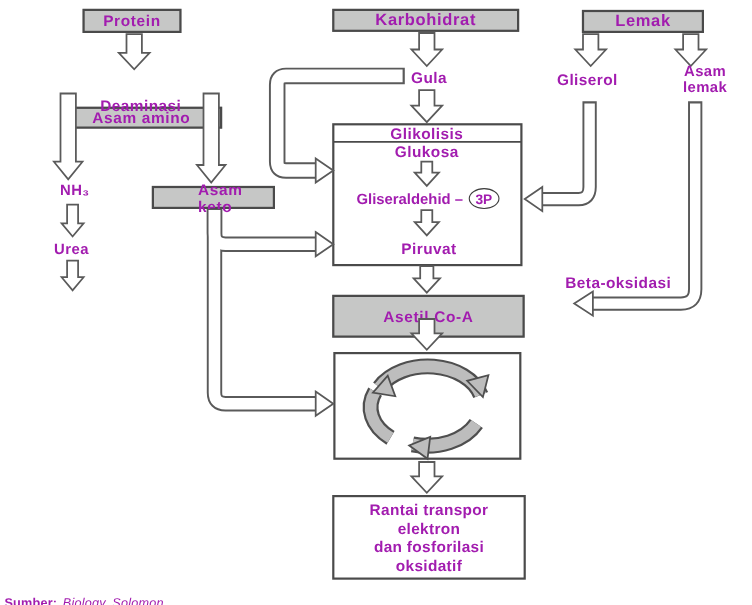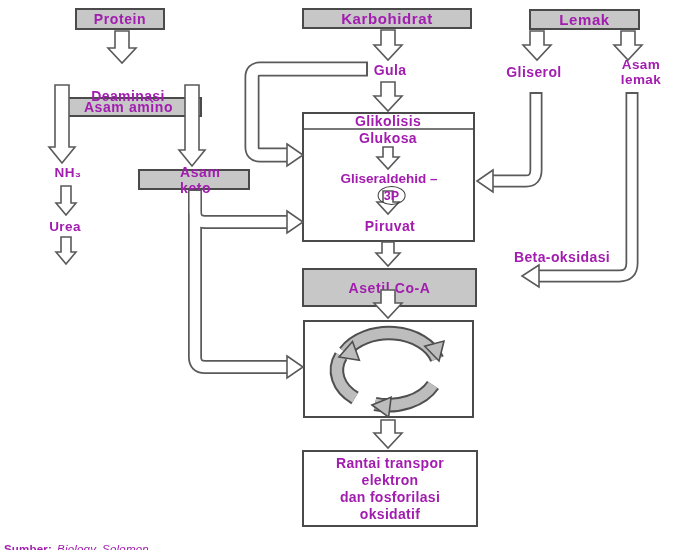--- a/index.html
+++ b/index.html
@@ -130,21 +130,21 @@
   <div class="lbl" style="left:641px;top:57px;font-size:13.5px;line-height:15px;">Asam
 lemak</div>
   <div class="lbl" style="left:562px;top:249px;font-size:14px;">Beta-oksidasi</div>
   <div class="lbl" style="left:390px;top:455px;font-size:14px;line-height:17px;letter-spacing:.3px;">Rantai transpor
 elektron
 dan fosforilasi
 oksidatif</div>
 
   <div class="lbl" style="left:388px;top:113px;font-size:14px;">Glikolisis</div>
   <div class="lbl" style="left:388px;top:130px;font-size:14px;">Glukosa</div>
-  <div class="glik-inner" style="left:389px;top:171px;font-size:13.5px;font-weight:bold;flex-direction:column;">
+  <div class="glik-inner" style="left:389px;top:171px;font-size:13.5px;font-weight:bold;">
     <span>Gliseraldehid –</span>
     <span class="pcircle">3P</span>
   </div>
   <div class="lbl" style="left:390px;top:218px;font-size:14px;">Piruvat</div>
 
   <div class="lbl left src" style="left:4px;top:531px;">
     <span class="s1">Sumber:</span><span class="s2">Biology, Solomon</span>
   </div>
 
 </div>

